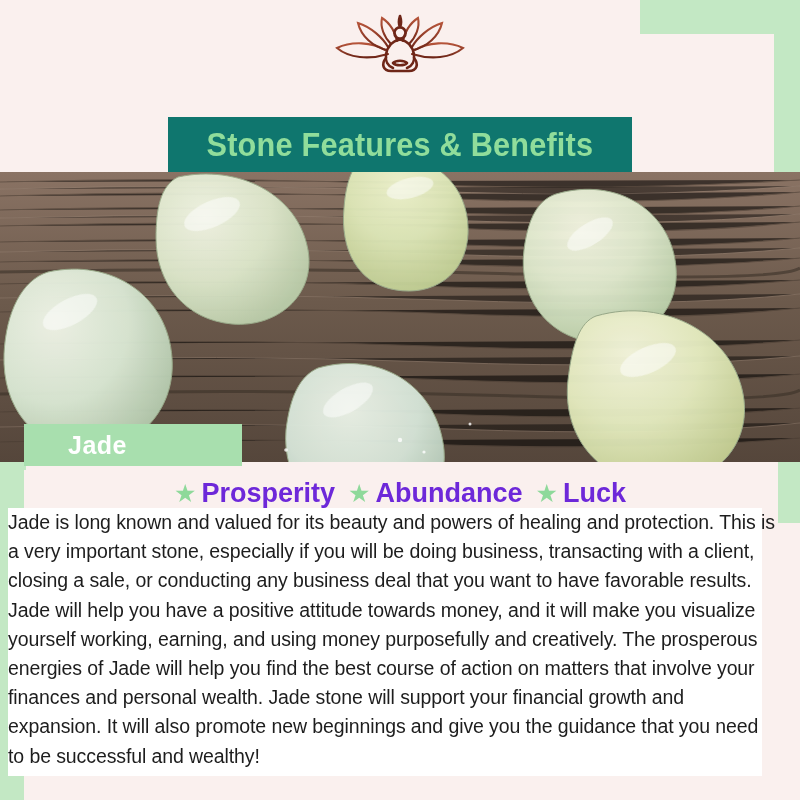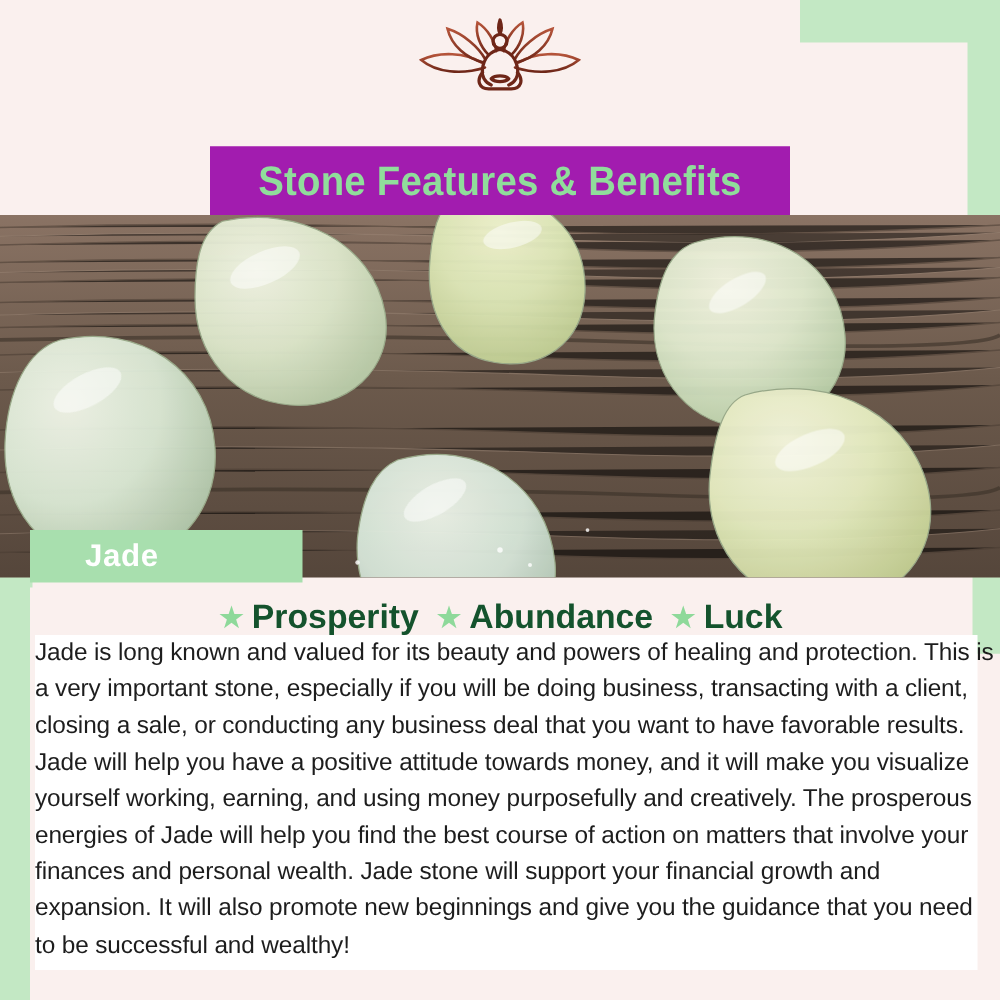--- a/index.html
+++ b/index.html
@@ -30,21 +30,21 @@
   #logo-mark { width:150px; height:62px; display:block; margin:0 auto; }
   #logo-text {
     font-family:"Liberation Serif", serif;
     font-size:15px; letter-spacing:2.6px; color:#3b2b26;
     margin-top:4px;
   }
 
   
   #title-banner {
     position:absolute; left:168px; top:117px; width:464px; height:56px;
-    background:#a21caf; display:flex; align-items:center; justify-content:center;
+    background:#0f766e; display:flex; align-items:center; justify-content:center;
   }
   #title-text {
     font-family:"Liberation Sans Narrow","Liberation Sans", sans-serif;
     font-weight:bold; font-size:33px; color:#90dd9b;
     letter-spacing:.2px; transform:scaleX(.93); transform-origin:center;
     white-space:nowrap;
   }
 
   
   #photo {
@@ -63,32 +63,32 @@
     padding-left:44px; letter-spacing:.5px;
   }
 
   
   #keywords {
     position:absolute; left:0; top:478px; width:800px;
     text-align:center; white-space:nowrap;
   }
   #keywords .kw {
     font-family:"Liberation Sans Narrow","Liberation Sans", sans-serif;
-    font-weight:bold; font-size:27px; color:#14532d;
+    font-weight:bold; font-size:27px; color:#6d28d9;
     display:inline-block; vertical-align:middle;
   }
   #keywords .star {
     color:#8ed99a; font-size:25px; display:inline-block;
     vertical-align:middle; margin:0 5px 0 13px;
   }
   #keywords .star:first-child { margin-left:0; }
 
   
   #body-panel {
-    position:absolute; left:28px; top:508px; width:754px; height:268px;
+    position:absolute; left:8px; top:508px; width:754px; height:268px;
     background:#ffffff;
   }
   #body-text {
     position:absolute; left:0px; top:0px; width:770px;
     font-family:"Liberation Sans Narrow","Liberation Sans", sans-serif;
     font-size:19.5px; line-height:29.2px; color:#1d1d1d;
     letter-spacing:-.1px;
   }
 </style>
 </head>

